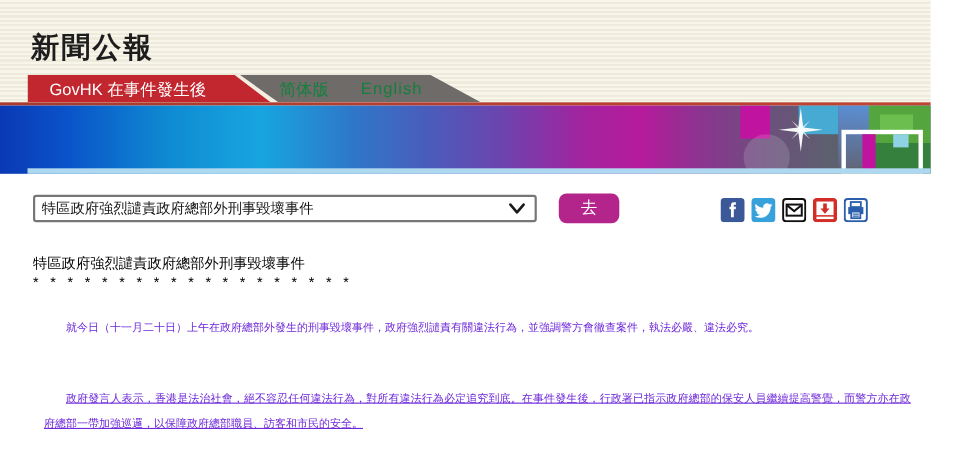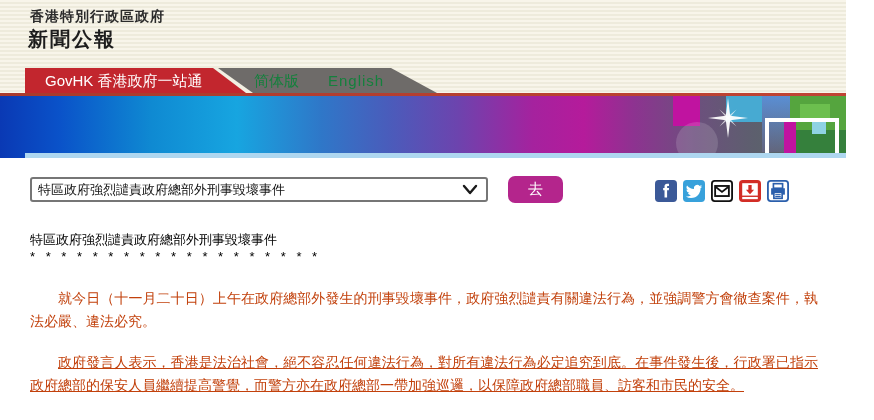--- a/index.html
+++ b/index.html
@@ -5,21 +5,21 @@
   * { margin:0; padding:0; box-sizing:border-box; }
   html,body { width:874px; height:420px; background:#ffffff; overflow:hidden;
               font-family:"Liberation Sans", sans-serif; }
   .stage { position:relative; width:874px; height:420px; background:#fff; }
 
   
   .masthead { position:absolute; left:0; top:0; width:846px; height:93px;
     background:repeating-linear-gradient(180deg,#f8f5ea 0 2px,#eeebdc 2px 4px); }
   .gov-title { position:absolute; left:30px; top:8px; font-size:14px; font-weight:bold;
     color:#2b2b2b; letter-spacing:1px; }
-  .site-title { position:absolute; left:28px; top:26px; font-size:20px; font-weight:bold;
+  .site-title { position:absolute; left:28px; top:26px; font-size:26px; font-weight:bold;
     color:#1d1d1d; letter-spacing:2px;text-align:right; }
 
   
   .tab-gray { position:absolute; left:25px; top:68px; width:412px; height:25px;
     background:#6e6b69; clip-path:polygon(0 0, 366px 0, 100% 100%, 0 100%); }
   .tab-white-wedge { position:absolute; left:25px; top:68px; width:228px; height:25px;
     background:#f2efe2; clip-path:polygon(0 0, 193px 0, 100% 100%, 0 100%); }
   .tab-red { position:absolute; left:25px; top:68px; width:221px; height:25px;
     background:#c2262e; clip-path:polygon(0 0, 188px 0, 100% 100%, 0 100%); }
   .tab-red .lbl { position:absolute; left:20px; top:4px; color:#fff; font-size:15px; }
@@ -63,39 +63,38 @@
     background:#b4258c; border:none; border-radius:7px; color:#fff; font-size:15px;
     cursor:pointer; font-family:"Liberation Sans", sans-serif; }
 
   .share { position:absolute; left:655px; top:180px; display:flex; gap:6px; }
   .share .sicon { width:22px; height:22px; cursor:pointer; display:block; }
 
   
   .article-title { position:absolute; left:30px; top:231px; font-size:13px; color:#000; }
   .asterisks { position:absolute; left:30px; top:249px; font-size:13px; color:#000;
     word-spacing:7px; }
-  .para { position:absolute; left:30px; width:788px; font-size:14px; line-height:23px;
-    color:#c2410c; text-indent:2em; text-align:justify; }
+  .para { position:absolute; left:40px; width:788px; font-size:10px; line-height:23px;
+    color:#6d28d9; text-indent:2em; text-align:justify; }
   .p1 { top:287px; }
   .p2 { top:351px;text-decoration:underline; }
 </style>
 </head>
 <body>
 
 <div class="stage">
 
   <div class="masthead">
-    <div class="gov-title">香港特別行政區政府</div>
     <div class="site-title">新聞公報</div>
   </div>
 
   <div class="tab-gray"></div>
   <div class="tab-white-wedge"></div>
   <div class="tab-red">
-    <span class="lbl">GovHK 香港政府一站通</span>
+    <span class="lbl">GovHK 在事件發生後</span>
   </div>
   <span class="tab-lbl simp">简体版</span>
   <span class="tab-lbl eng">English</span>
 
   <div class="redline"></div>
 
   <div class="banner">
     <div class="dec dec-magenta-rect"></div>
     <div class="dec dec-cyan-rect"></div>
     <div class="dec dec-blue-strip"></div>

